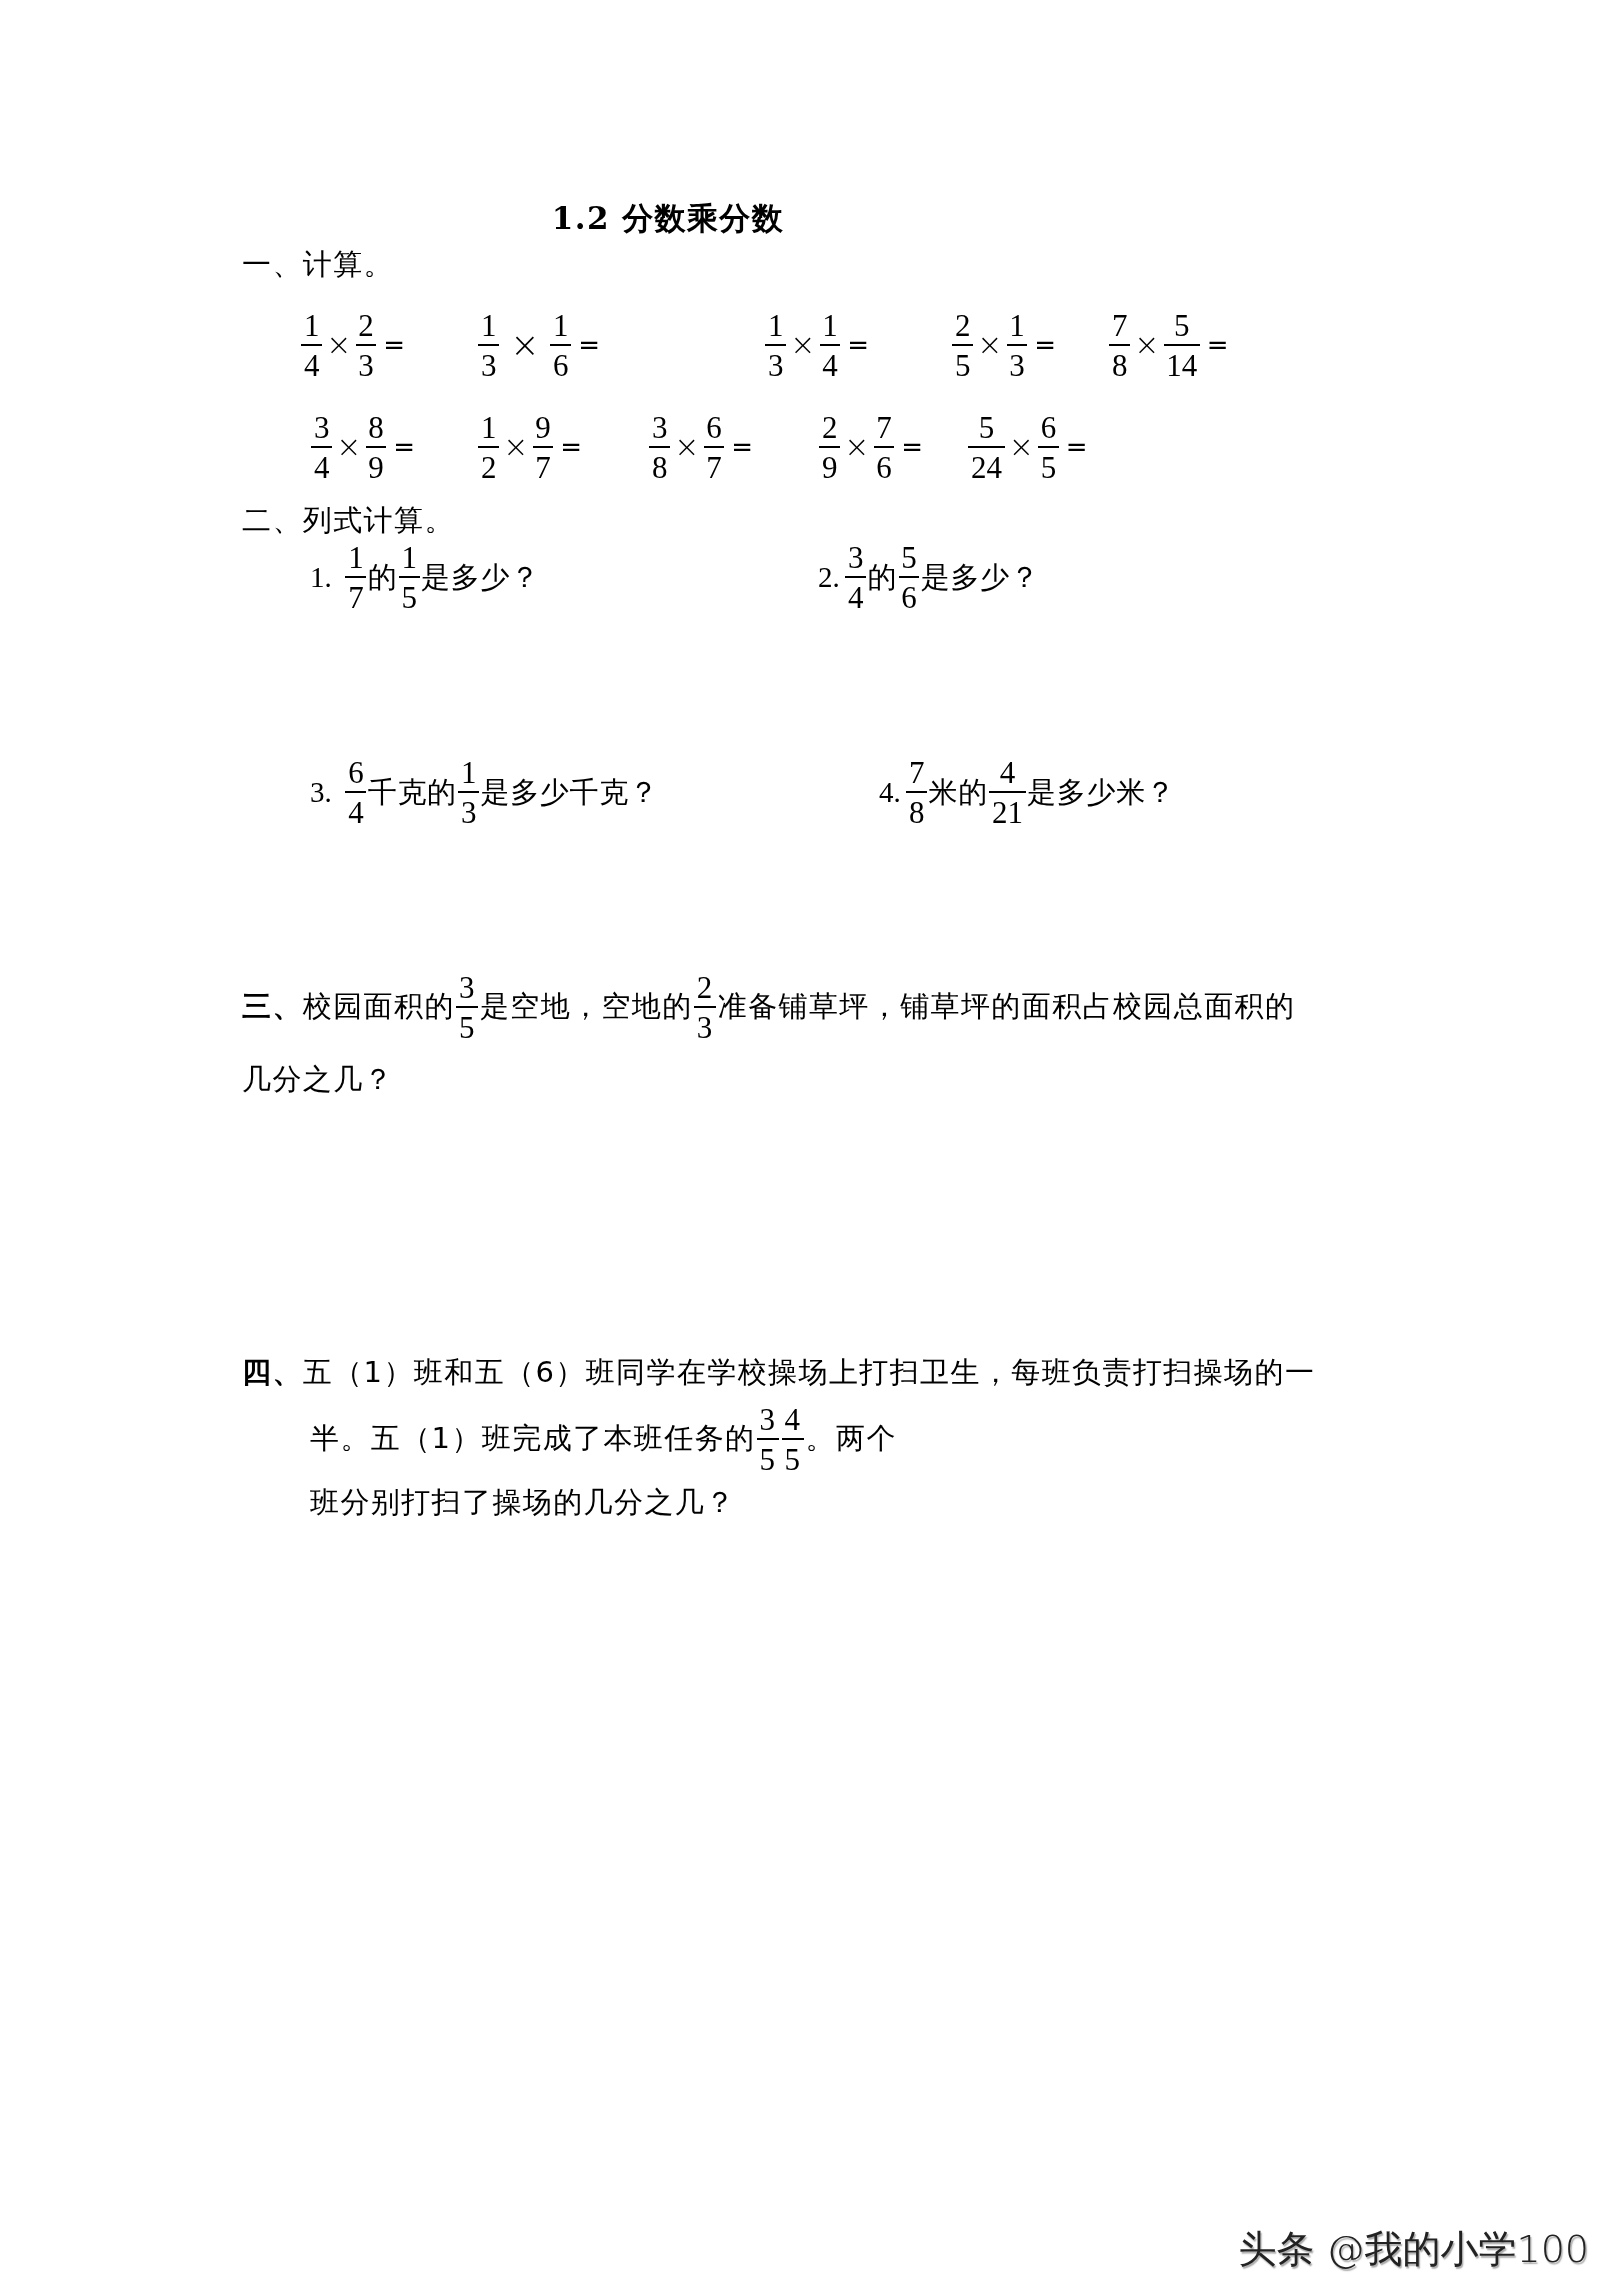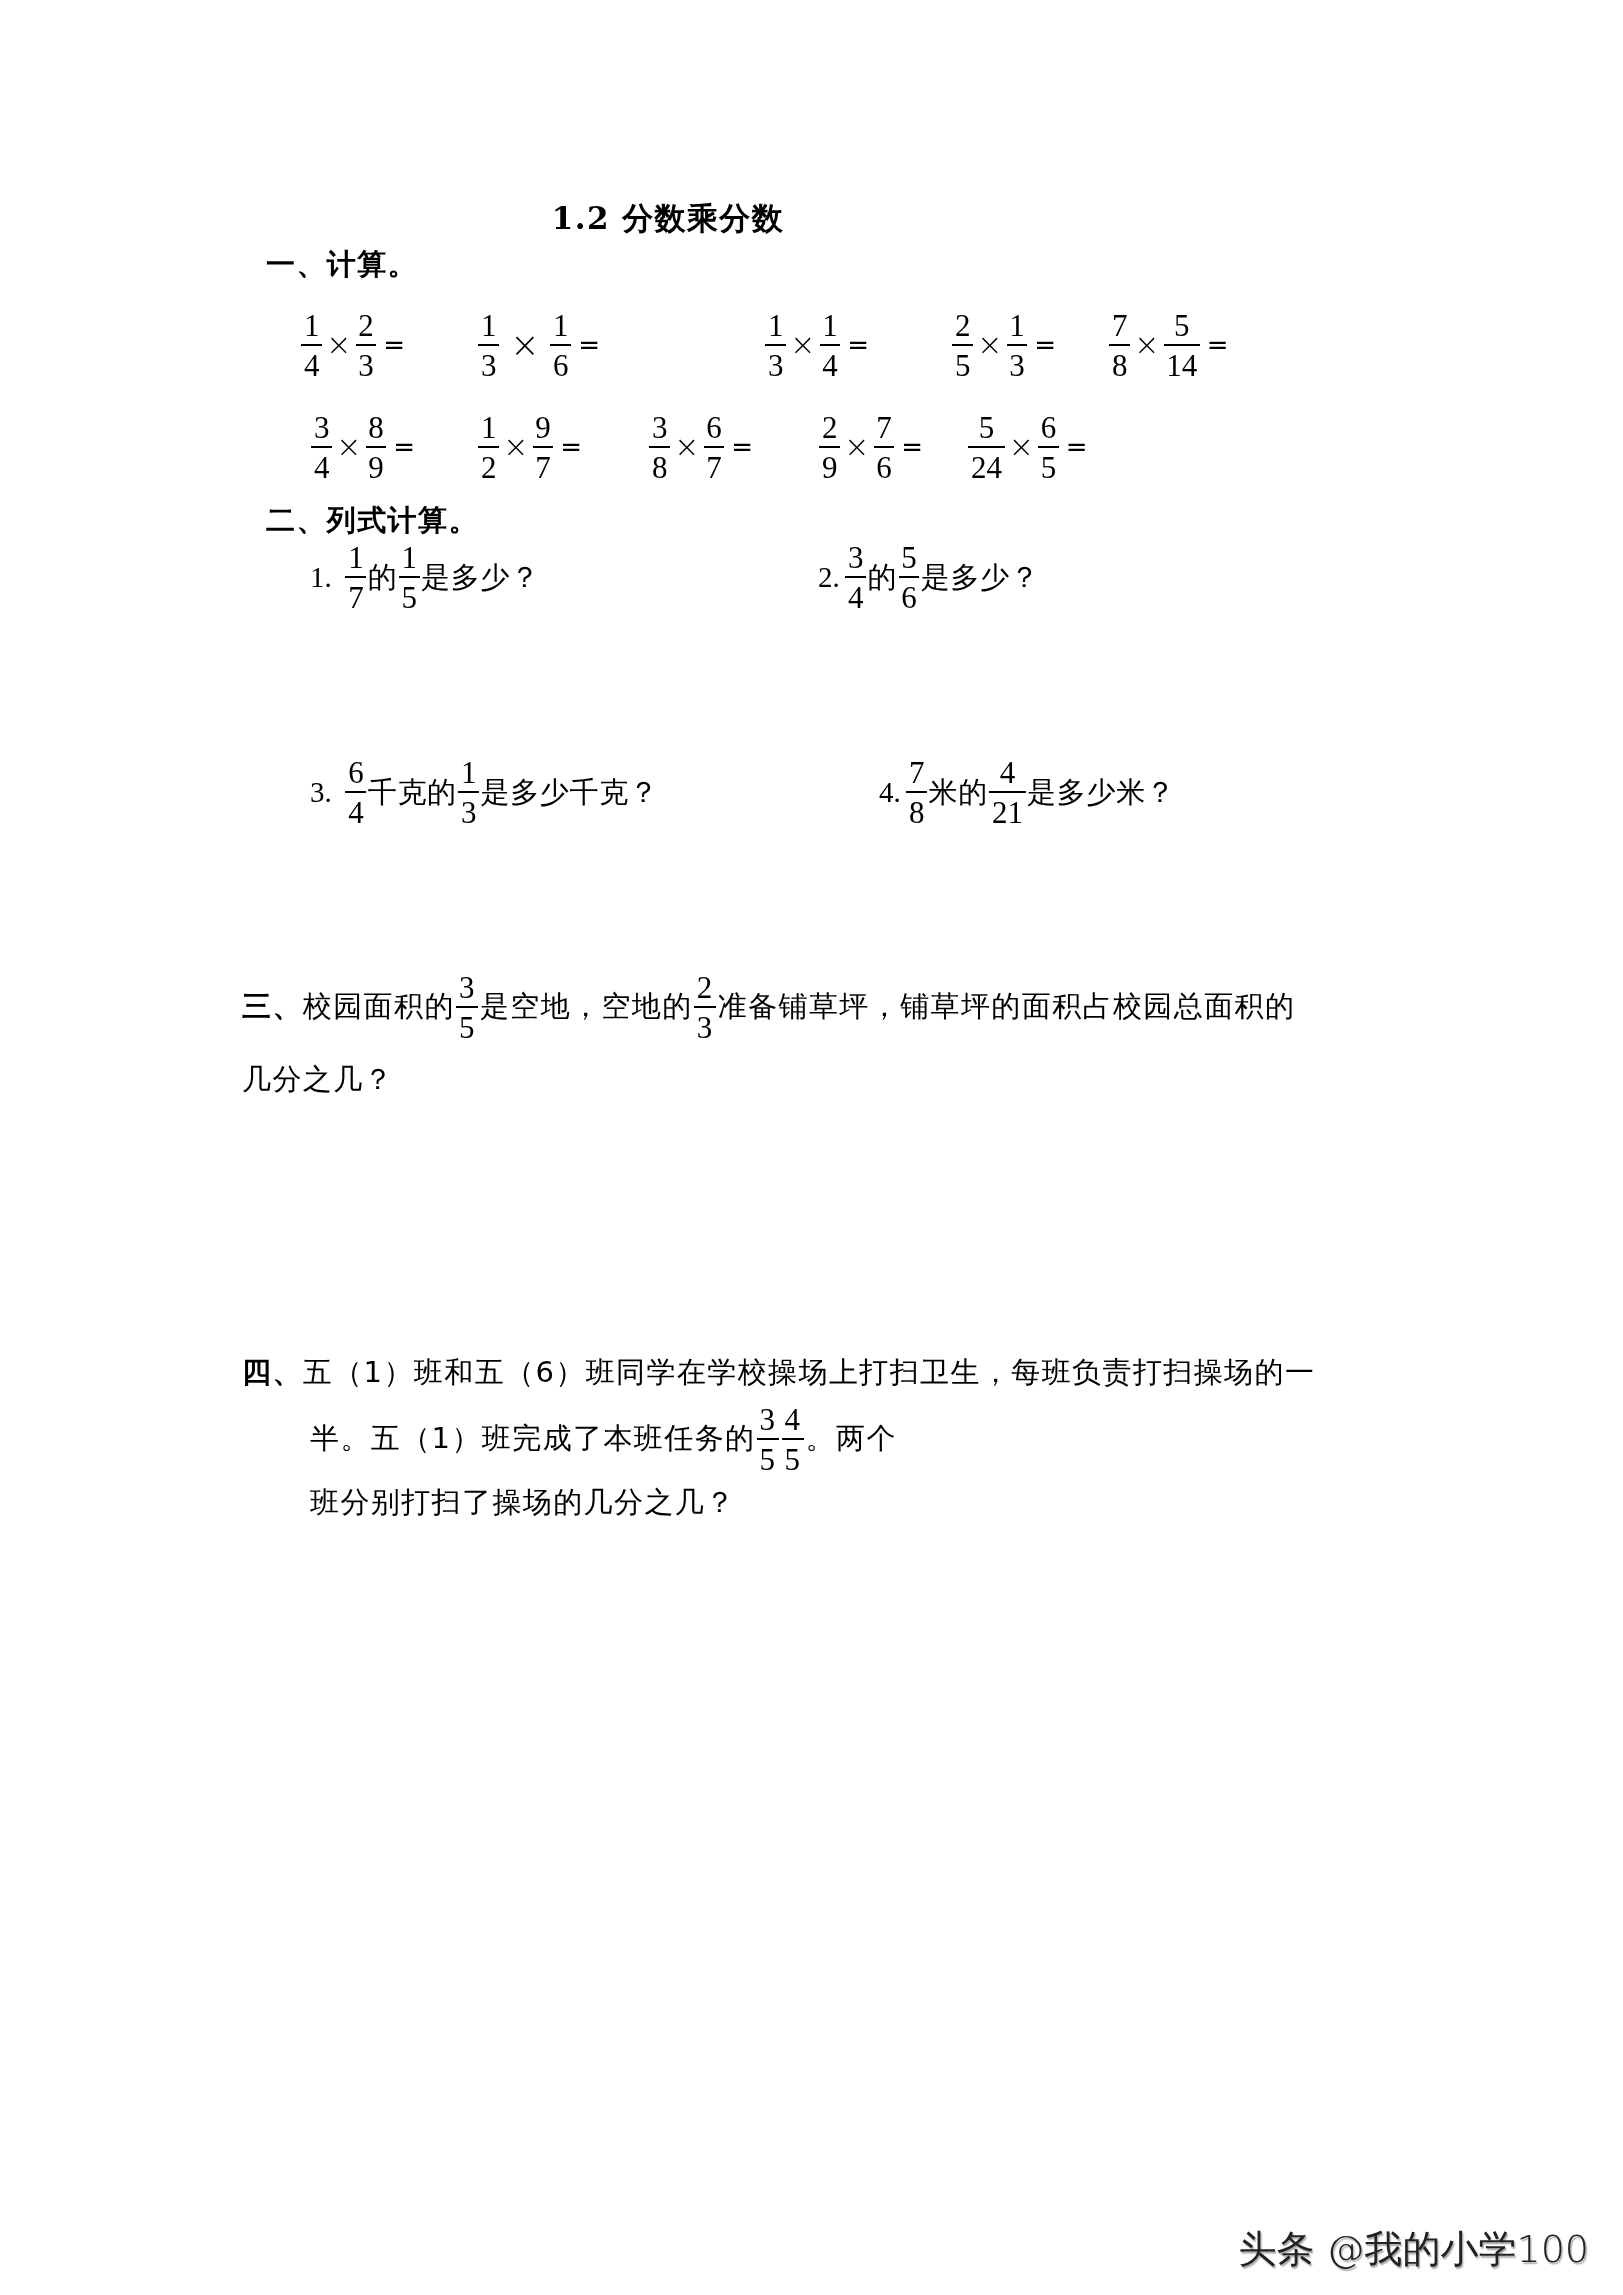--- a/index.html
+++ b/index.html
@@ -7,22 +7,22 @@
     width: 1623px; height: 2295px; position: relative; overflow: hidden;
     font-family: "Liberation Serif", "DejaVu Serif", serif; color: #000;
   }
   .abs { position: absolute; }
   .title {
     left: 0; width: 1336px; top: 198px; text-align: center;
     font-size: 31px; font-weight: bold; letter-spacing: 1.4px;
     font-family: "DejaVu Serif", serif;
   }
   .section-heading {
-    font-size: 29px; font-weight: bold; font-family: "DejaVu Sans", sans-serif;
-    letter-spacing: 1.4px; white-space: nowrap; margin-left: 24px;
+    font-size: 29px; font-weight: normal; font-family: "DejaVu Sans", sans-serif;
+    letter-spacing: 1.4px; white-space: nowrap;
   }
   .expr {
     display: flex; align-items: center; white-space: nowrap;
     font-size: 31px; line-height: 1;
   }
   .frac {
     display: inline-flex; flex-direction: column; align-items: center;
     margin: 0 1.4px; line-height: 1;
   }
   .frac .num { padding: 0 2.7px 2.7px 2.7px; font-size: 31px; }

